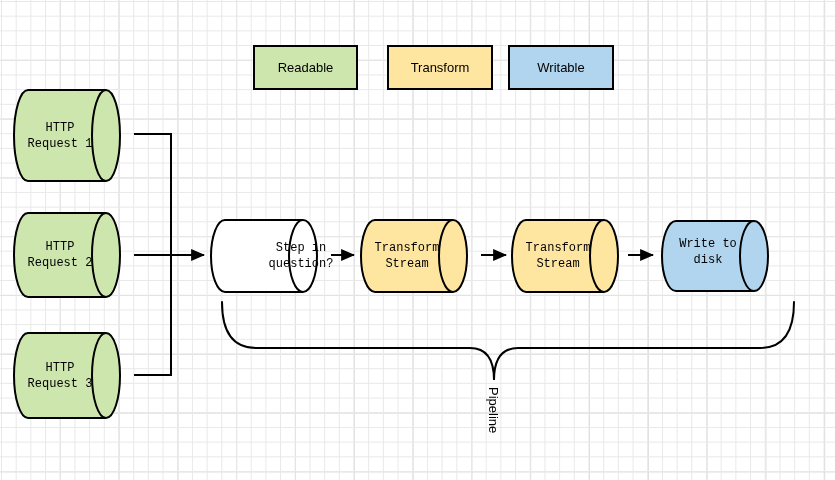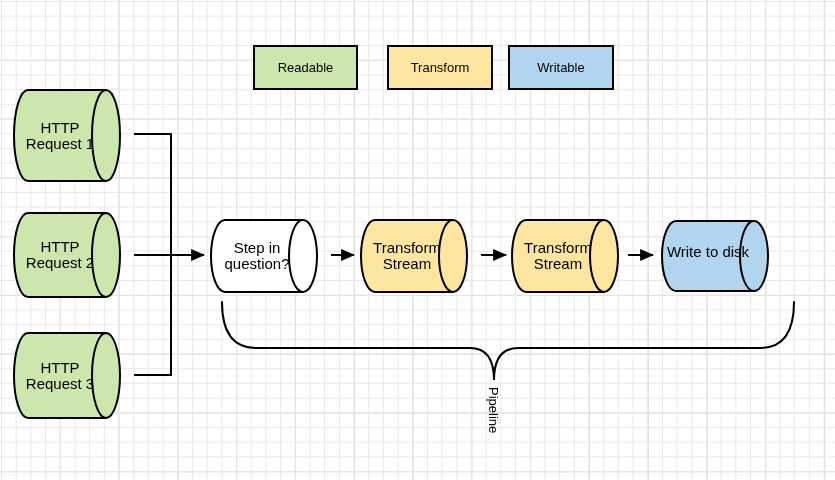--- a/index.html
+++ b/index.html
@@ -33,22 +33,22 @@
     width: 835px;
     height: 480px;
   }
   .node-label {
     position: absolute;
     display: flex;
     flex-direction: column;
     align-items: center;
     justify-content: center;
     text-align: center;
-    font-family: Liberation Sans, sans-serif;
-    font-size: 15px;
+    font-family: Liberation Mono, monospace;
+    font-size: 12px;
     line-height: 16px;
     color: #000000;
     pointer-events: none;
     white-space: pre-line;
   }
   .legend-label {
     position: absolute;
     display: flex;
     align-items: center;
     justify-content: center;
@@ -143,21 +143,21 @@
   <div class="legend-label" style="left:254px; top:46px; width:103px; height:43px;">Readable</div>
   <div class="legend-label" style="left:388px; top:46px; width:104px; height:43px;">Transform</div>
   <div class="legend-label" style="left:509px; top:46px; width:104px; height:43px;border-radius:19px;">Writable</div>
 
   <div class="node-label" style="left:14px; top:90px; width:92px; height:91px;">HTTP
 Request 1</div>
   <div class="node-label" style="left:14px; top:213px; width:92px; height:84px;">HTTP
 Request 2</div>
   <div class="node-label" style="left:14px; top:333px; width:92px; height:85px;">HTTP
 Request 3</div>
-  <div class="node-label" style="left:211px; top:220px; width:92px; height:72px;">Step in
+  <div class="node-label" style="left:211px; top:220px; width:92px; height:72px;padding-left:44px;">Step in
 question?</div>
   <div class="node-label" style="left:361px; top:220px; width:92px; height:72px;">Transform
 Stream</div>
   <div class="node-label" style="left:512px; top:220px; width:92px; height:72px;">Transform
 Stream</div>
   <div class="node-label" style="left:662px; top:221px; width:92px; height:62px;">Write to disk</div>
 
   <div class="brace-label" style="left:501px; top:387px;">Pipeline</div>
 
 </div>

